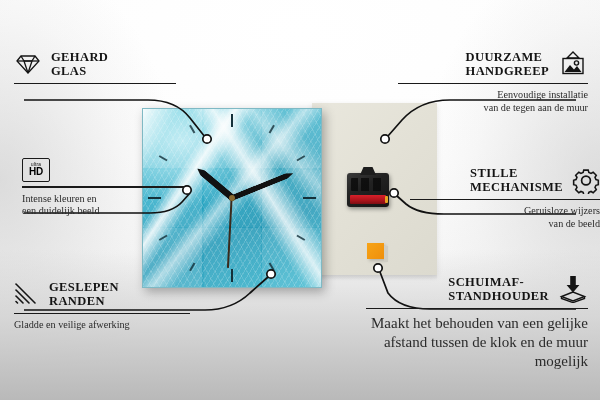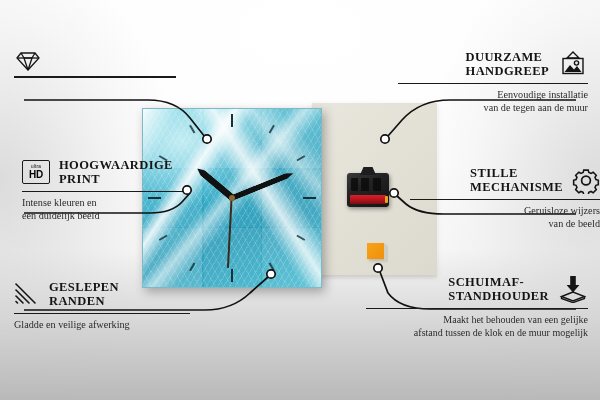--- a/index.html
+++ b/index.html
@@ -103,21 +103,21 @@
   .f-print{left:14px;top:158px;width:176px;margin-left:8px;}
   .f-print .feat-rule{width:162px;}
   .f-randen{left:14px;top:280px;width:176px;}
   .f-randen .feat-rule{width:176px;}
   .f-handgreep{right:12px;top:50px;width:190px;}
   .f-handgreep .feat-rule{width:190px;margin-left:auto;}
   .f-stille{right:0;top:166px;width:190px;}
   .f-stille .feat-rule{width:190px;margin-left:auto;}
   .f-schuim{right:12px;top:275px;width:222px;}
   .f-schuim .feat-rule{width:222px;margin-left:auto;}
-  .f-schuim .feat-desc{font-size:10px;}
+  .f-schuim .feat-desc{font-size:15px;}
 
   .hd-badge{width:26px;height:22px;border:1.6px solid #1a1a1a;border-radius:2px;
     display:flex;flex-direction:column;align-items:center;justify-content:center;line-height:1;}
   .hd-badge u{font-size:4.6px;letter-spacing:.2px;text-decoration:none;font-family:"Liberation Sans",sans-serif;}
   .hd-badge b{font-size:10px;font-family:"Liberation Sans",sans-serif;letter-spacing:-.3px;}
 </style>
 </head>
 <body>
 
 <div id="stage">
@@ -203,32 +203,32 @@
     <div class="feat-head">
       <svg class="ic" width="28" height="22" viewBox="0 0 28 22">
         <g fill="none" stroke="#141414" stroke-width="1.3">
           <path d="M3 8 L7 3 L21 3 L25 8 L14 20 Z"></path>
           <path d="M3 8 L25 8"></path>
             <path d="M7 3 L10 8 L14 20"></path>
           <path d="M21 3 L18 8 L14 20"></path>
             <path d="M10 8 L18 8"></path>
         </g>
       </svg>
+      <div class="feat-title">GEHARD
+GLAS</div>
     </div>
     <div class="feat-rule"></div>
   </div>
 
   <div class="feat left f-print">
     <div class="feat-head">
       <div class="hd-badge ic">
         <u>ultra</u>
         <b>HD</b>
       </div>
-      <div class="feat-title">HOOGWAARDIGE
-PRINT</div>
     </div>
     <div class="feat-rule"></div>
     <div class="feat-desc">Intense kleuren en
 een duidelijk beeld</div>
   </div>
 
   <div class="feat left f-randen">
     <div class="feat-head">
       <svg class="ic" width="26" height="24" viewBox="0 0 26 24">
         <g stroke="#141414" stroke-width="1.6" stroke-linecap="round">

